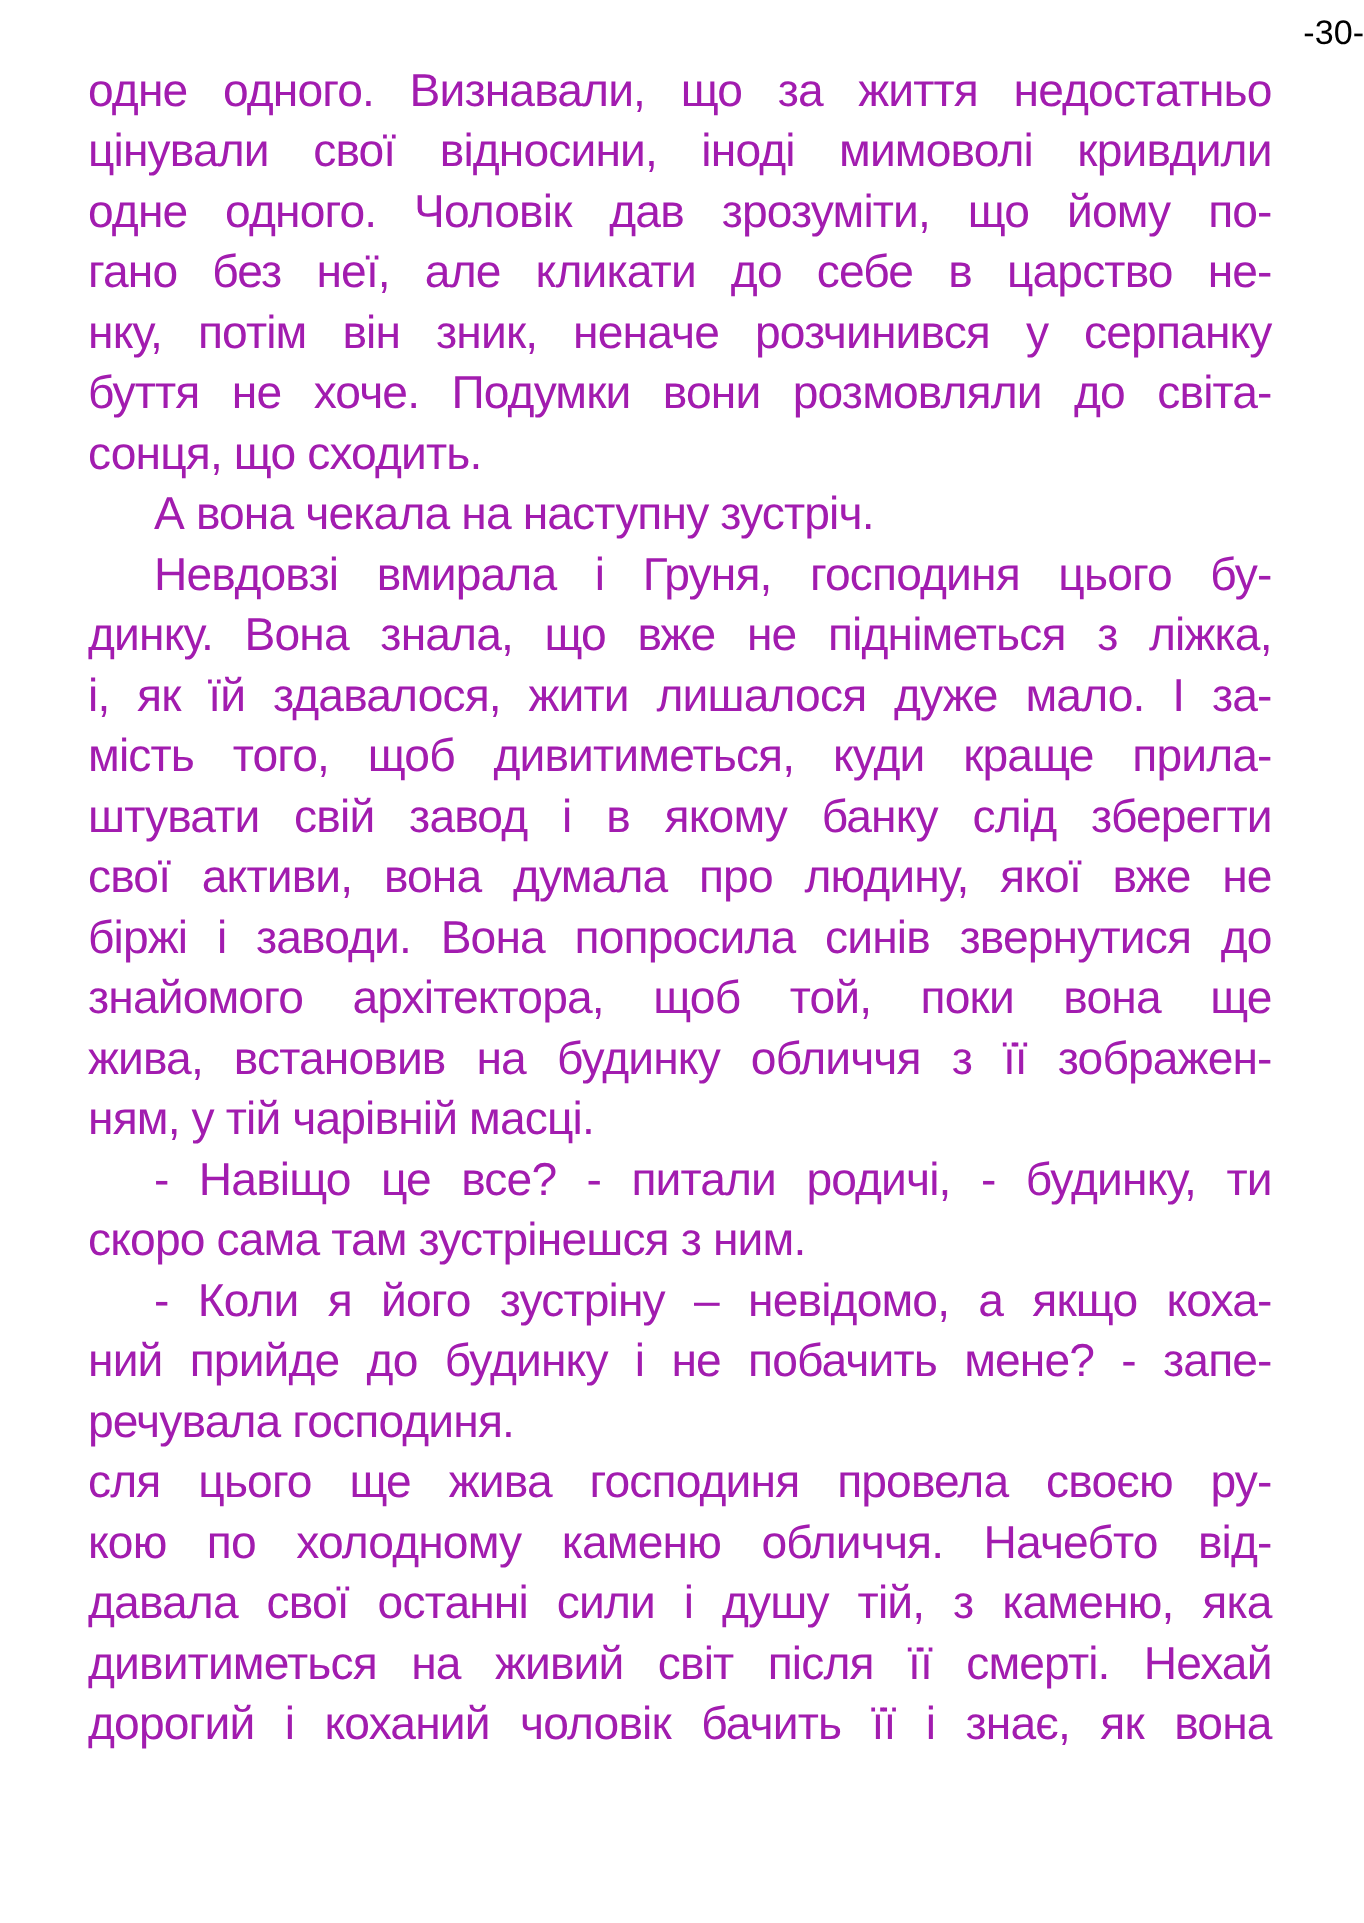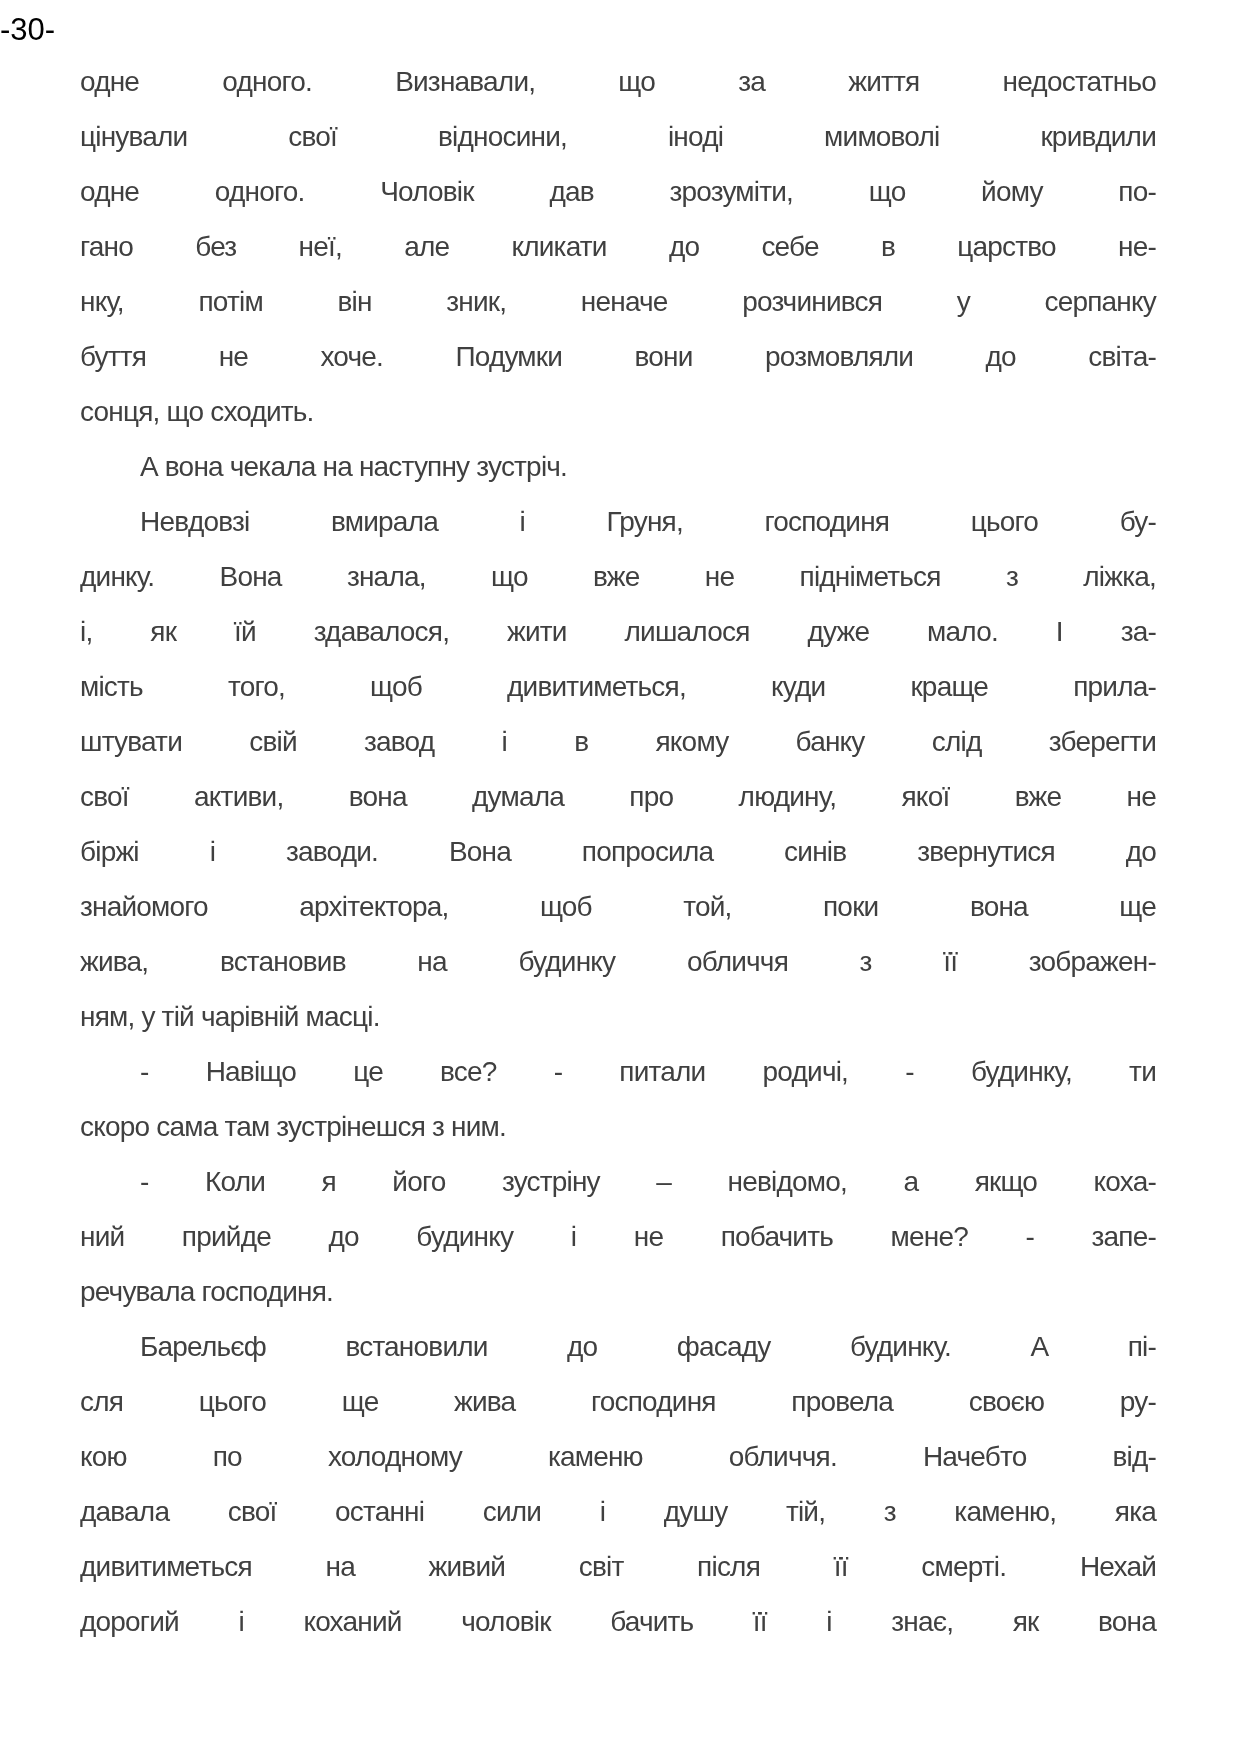--- a/index.html
+++ b/index.html
@@ -14,40 +14,40 @@
     background: #ffffff;
     color: #000000;
     font-family: "Liberation Sans", "DejaVu Sans", sans-serif;
     overflow: hidden;
   }
   .page-number {
     position: absolute;
     top: 12px;
     left: 0;
     width: 100%;
-    text-align: left;
+    text-align: right;
     font-size: 31px;
     line-height: 36px;
     color: #000000;
   }
   .text-column {
     position: absolute;
     top: 54px;
     left: 80px;
     width: 1076px;
   }
   .para {
     margin: 0;
     padding: 0;
   }
   .line {
-    font-size: 28px;
+    font-size: 42px;
     line-height: 55px;
     letter-spacing: -0.8px;
-    color: #404040;
+    color: #a21caf;
     text-align: justify;
     text-align-last: justify;
     white-space: normal;
   }
   .line.no-just {
     text-align: center;
     text-align-last: left;
   }
   .line.indent {
     text-indent: 60px;
@@ -86,21 +86,20 @@
       <div class="para">
         <div class="line indent">- Навіщо це все? - питали родичі, - будинку, ти</div>
         <div class="line no-just">скоро сама там зустрінешся з ним.</div>
       </div>
       <div class="para">
         <div class="line indent">- Коли я його зустріну – невідомо, а якщо коха-</div>
         <div class="line">ний прийде до будинку і не побачить мене? - запе-</div>
         <div class="line no-just">речувала господиня.</div>
       </div>
       <div class="para">
-        <div class="line indent">Барельєф встановили до фасаду будинку. А пі-</div>
         <div class="line">сля цього ще жива господиня провела своєю ру-</div>
         <div class="line">кою по холодному каменю обличчя. Начебто від-</div>
         <div class="line">давала свої останні сили і душу тій, з каменю, яка</div>
         <div class="line">дивитиметься на живий світ після її смерті. Нехай</div>
         <div class="line">дорогий і коханий чоловік бачить її і знає, як вона</div>
       </div>
     </div>
 </div>
 
 </body></html>

